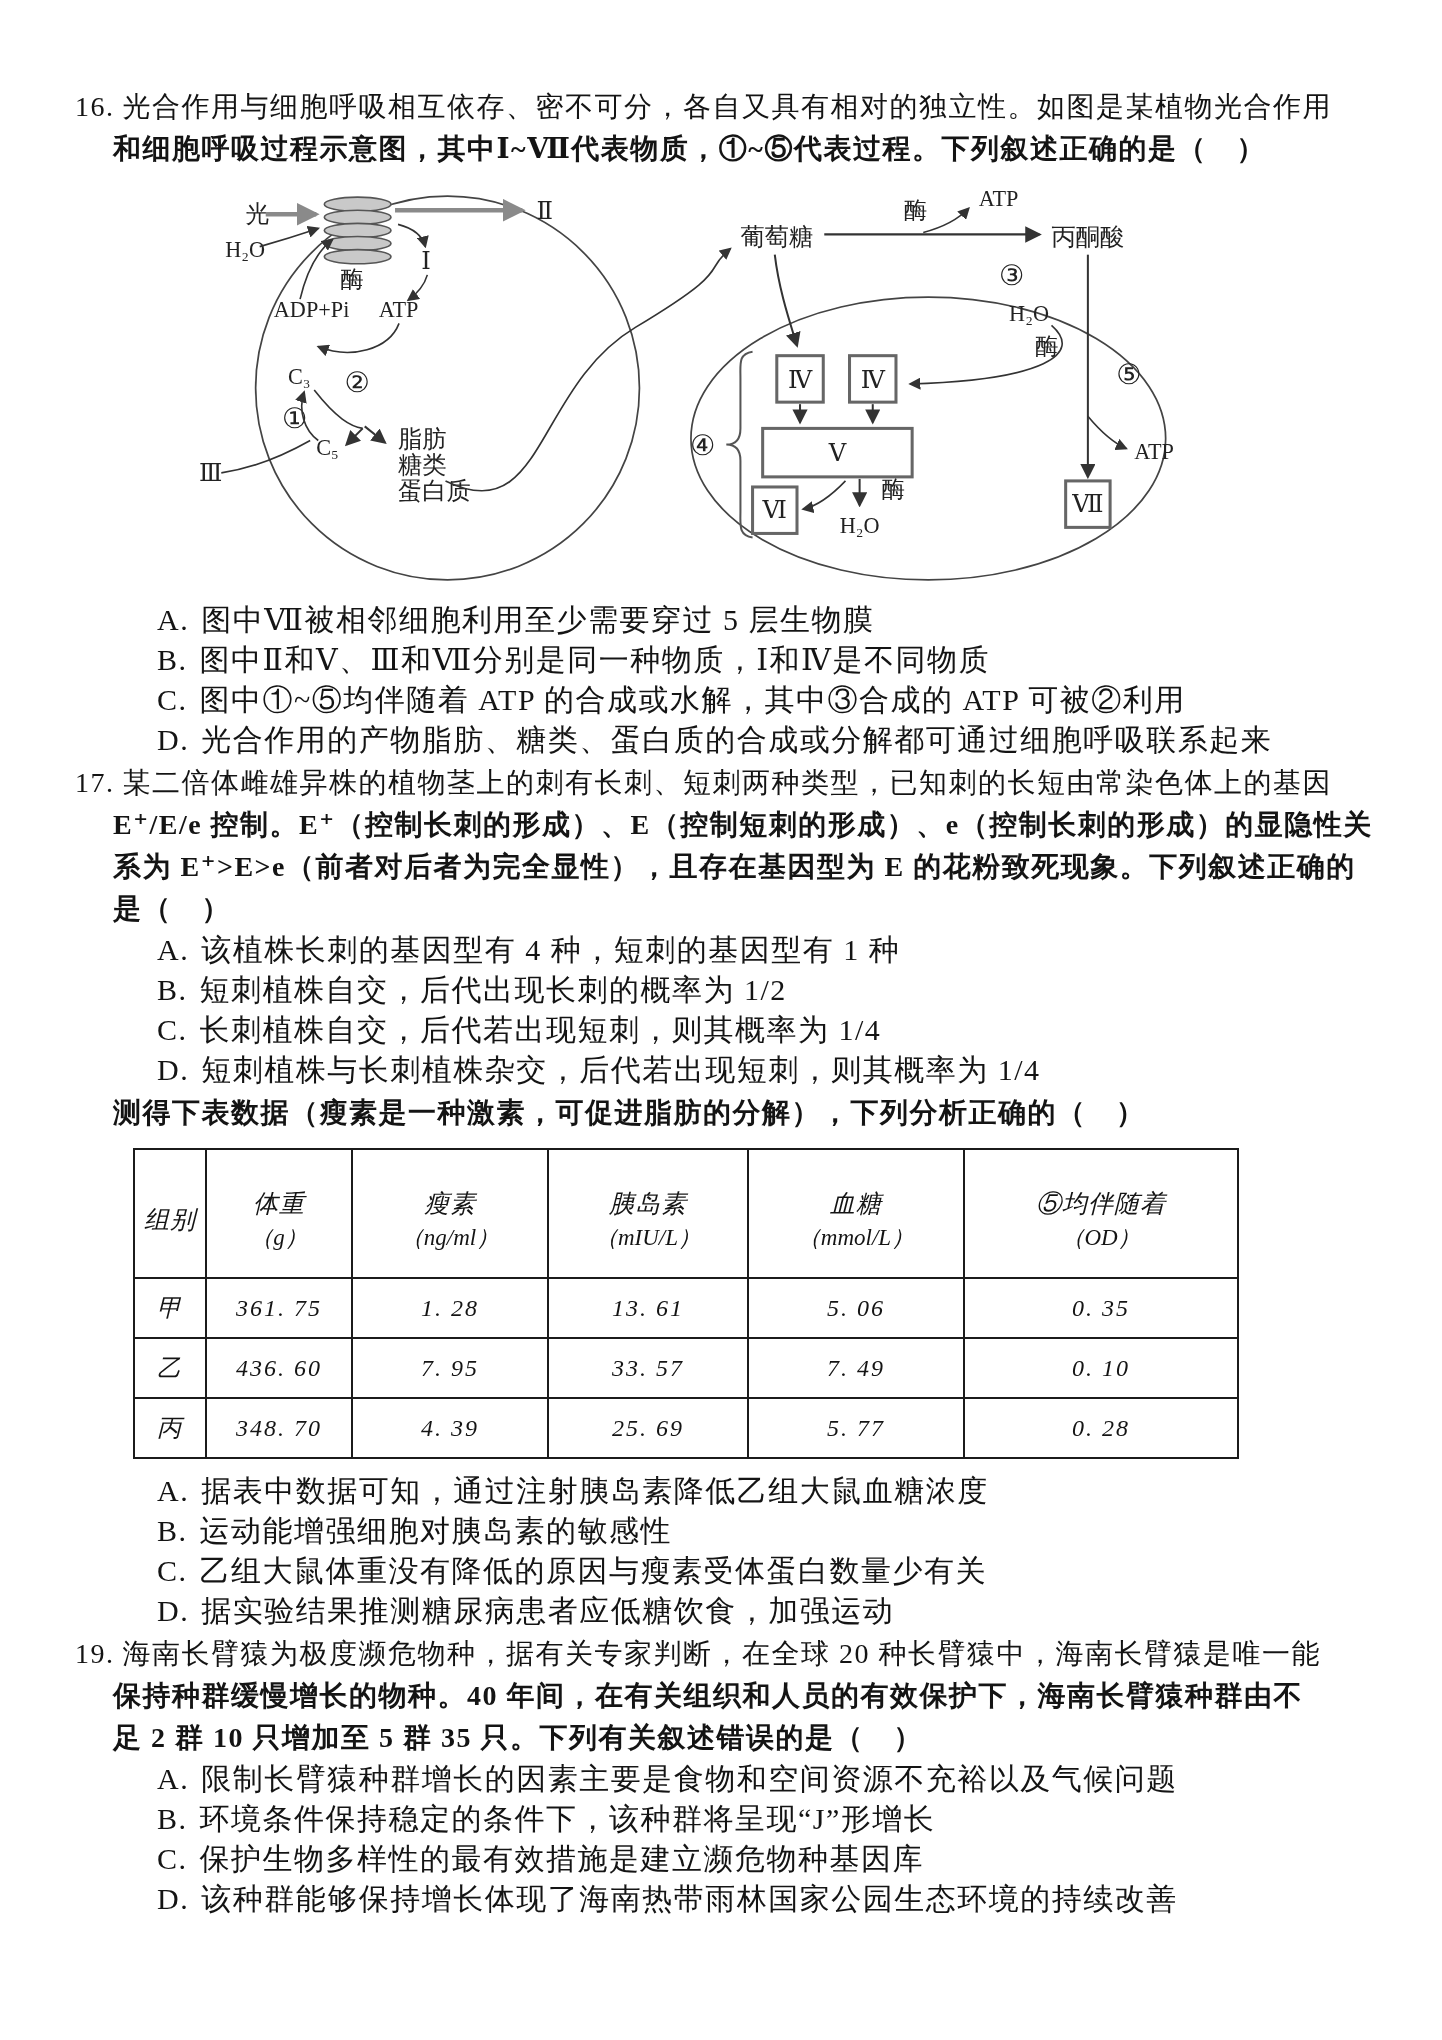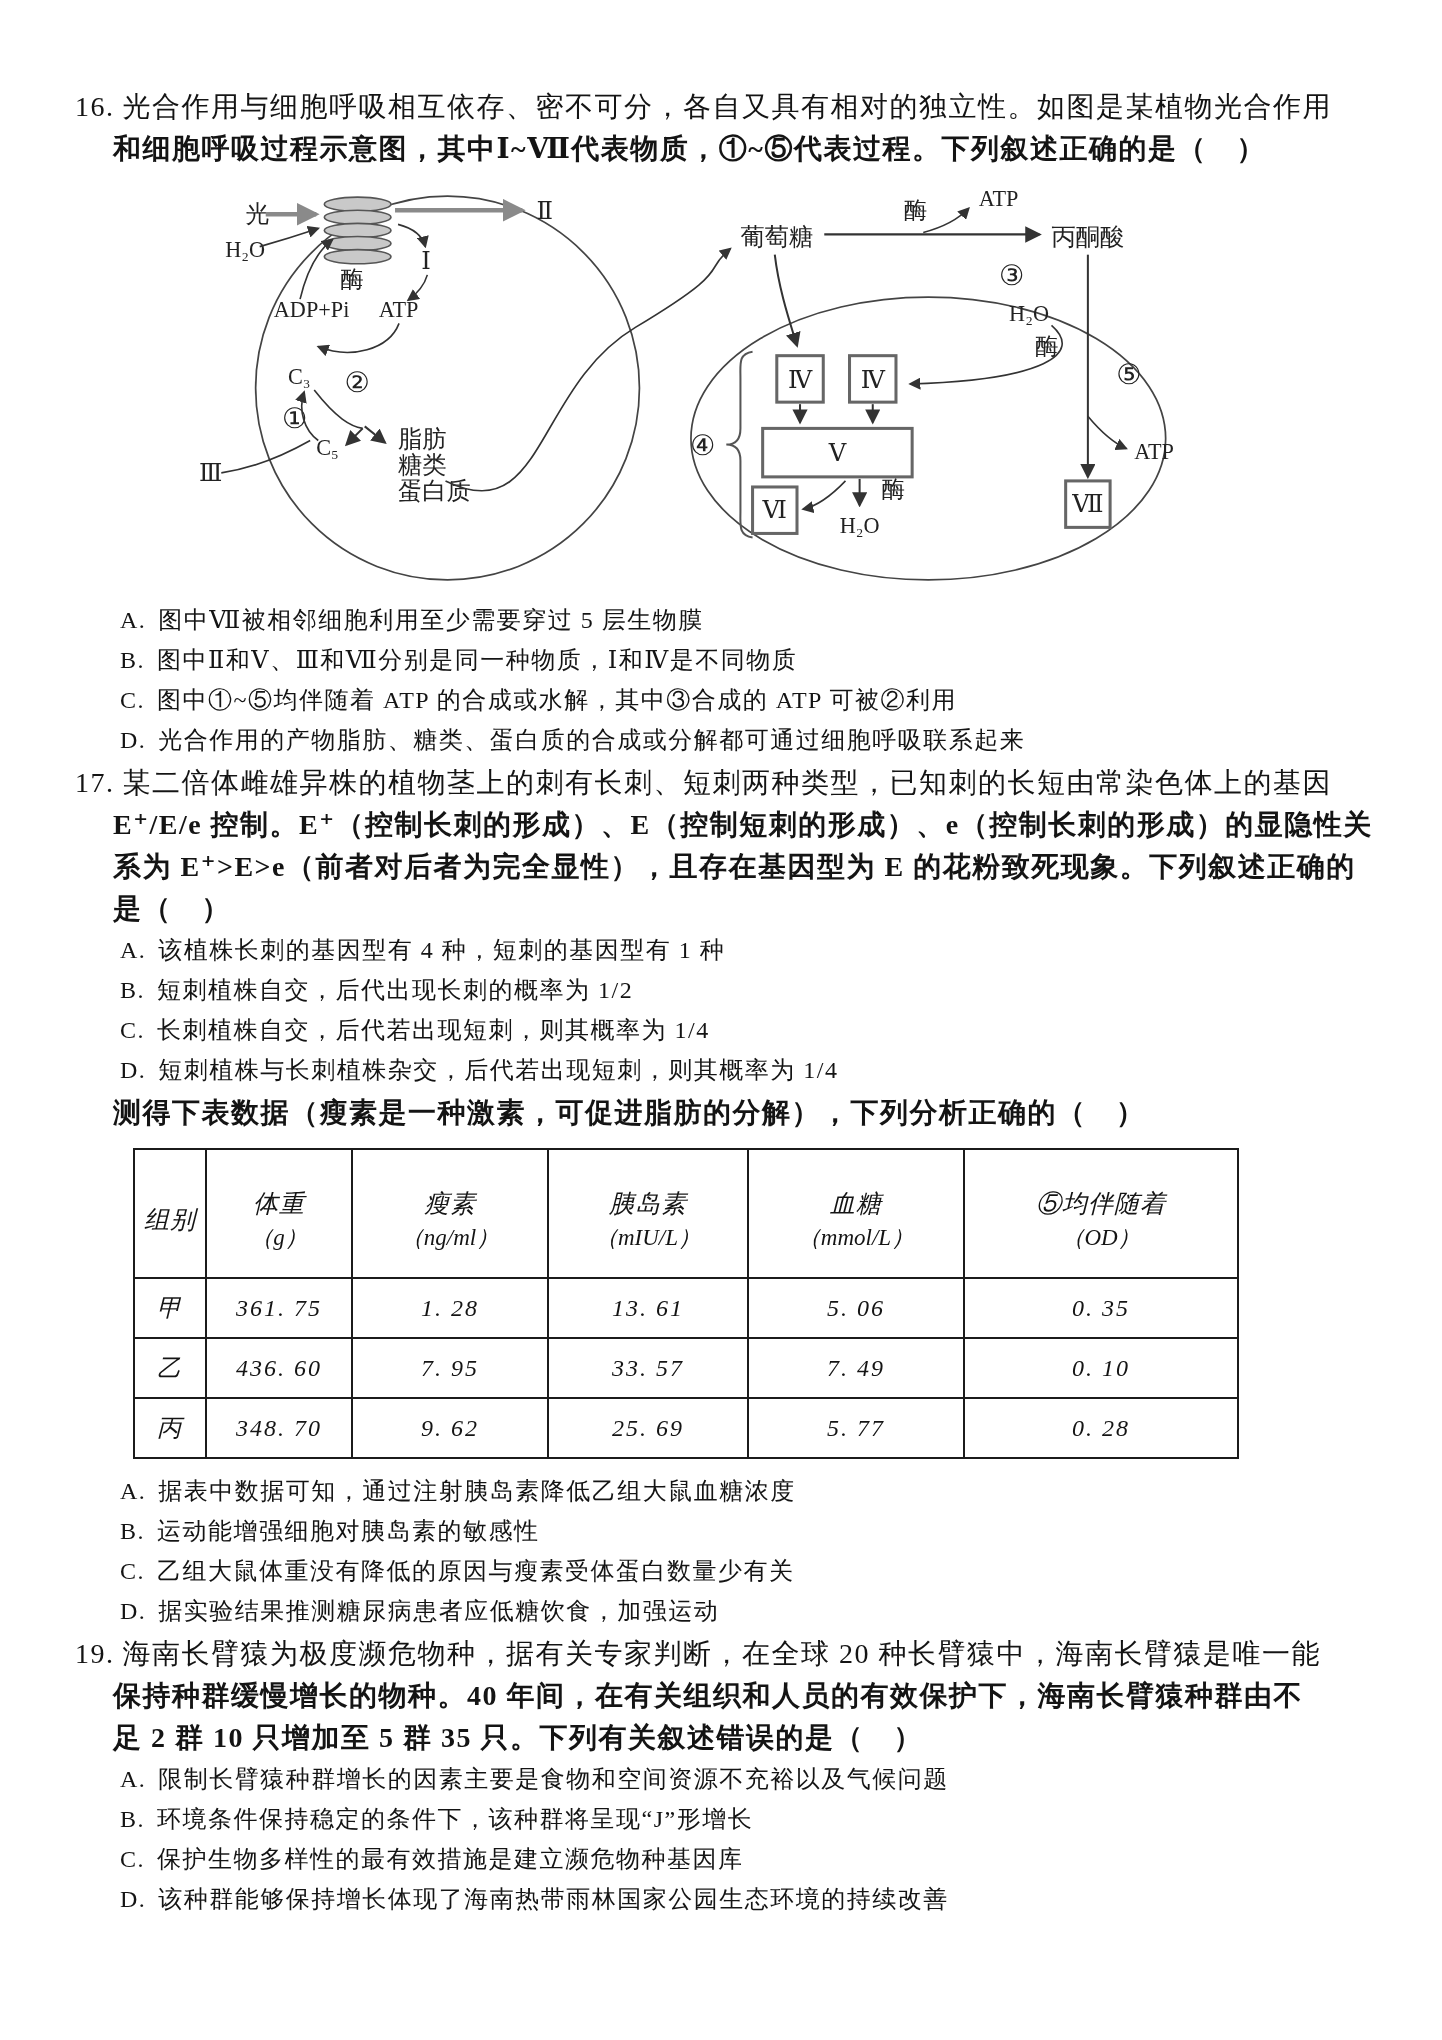--- a/index.html
+++ b/index.html
@@ -6,21 +6,21 @@
   body{
     width:1442px;height:2040px;overflow:hidden;
     font-family:"Liberation Serif","DejaVu Serif",serif;
     color:#141414;
   }
   .page{box-sizing:border-box;width:1442px;height:2040px;padding:84px 72px 0 75px;}
   .stem-line{font-size:28px;line-height:42px;letter-spacing:1.5px;white-space:nowrap;}
   .stem-line.cont{padding-left:38px;font-weight:bold;}
   .qnum{margin-right:8px;}
   .opts{padding-left:45px;}
-  .opt{font-size:24px;line-height:40px;letter-spacing:1.5px;white-space:nowrap;}
+  .opt{font-size:30px;line-height:40px;letter-spacing:1.5px;white-space:nowrap;margin-left:37px;}
   .opt .lbl{margin-right:12px;}
   .diagram-wrap{margin:16px 0 6px 98px;}
   svg text{font-family:"Liberation Serif","DejaVu Serif",serif;fill:#222;}
   table.dtable{border-collapse:collapse;margin:14px 0 12px 58px;table-layout:fixed;font-style:italic;}
   table.dtable td{border:2px solid #1b1b1b;text-align:center;vertical-align:middle;}
   td.hd{height:112px;vertical-align:top;padding-top:14px;font-size:25px;letter-spacing:1px;}
   td.hd .unit{margin-top:2px;font-size:23px;letter-spacing:0;}
   td.dc{height:56px;font-size:24px;letter-spacing:2px;}
   .q-block{margin-top:2px;}
 </style>
@@ -196,21 +196,21 @@
           <td class="dc">乙</td>
           <td class="dc">436. 60</td>
           <td class="dc">7. 95</td>
           <td class="dc">33. 57</td>
           <td class="dc">7. 49</td>
           <td class="dc">0. 10</td>
         </tr>
         <tr>
           <td class="dc">丙</td>
           <td class="dc">348. 70</td>
-          <td class="dc">9. 62</td>
+          <td class="dc">4. 39</td>
           <td class="dc">25. 69</td>
           <td class="dc">5. 77</td>
           <td class="dc">0. 28</td>
         </tr>
       </tbody>
     </table>
 
     <div class="opts">
       <div class="opt"><span class="lbl">A.</span><span>据表中数据可知，通过注射胰岛素降低乙组大鼠血糖浓度</span></div>
       <div class="opt"><span class="lbl">B.</span><span>运动能增强细胞对胰岛素的敏感性</span></div>

